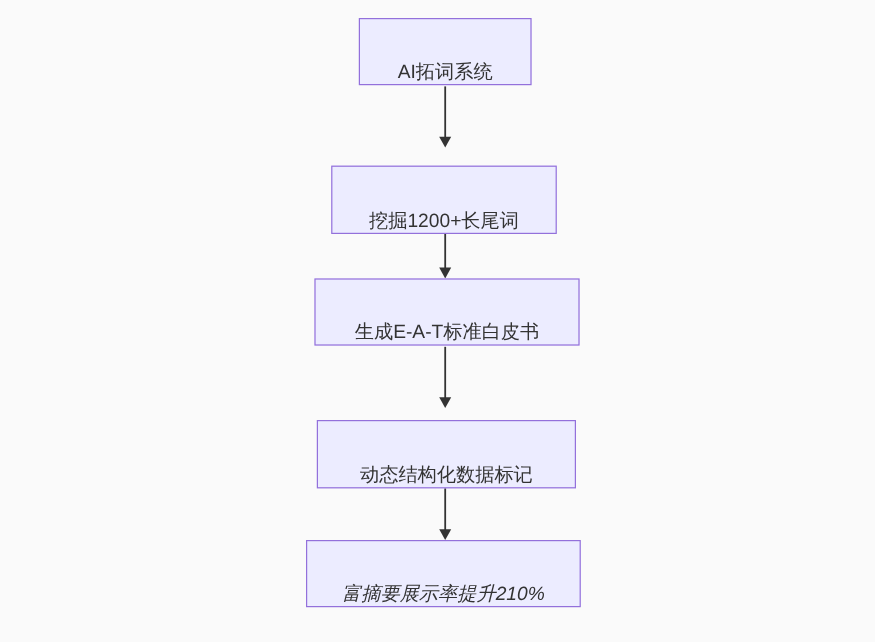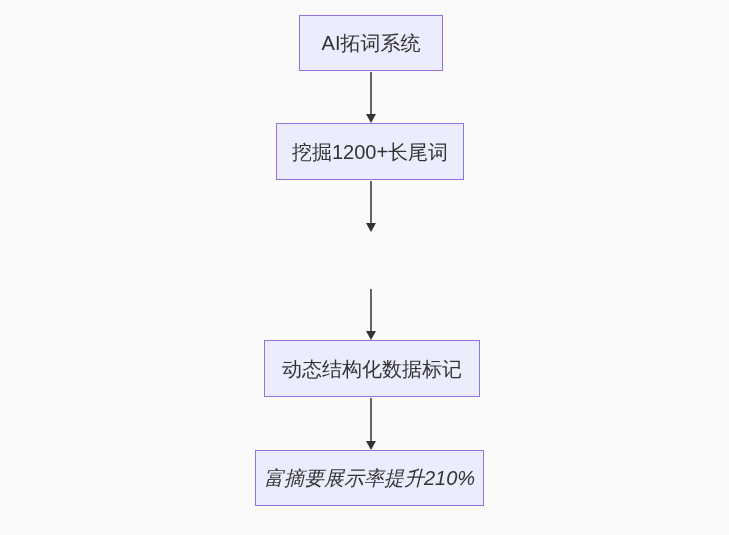--- a/index.html
+++ b/index.html
@@ -31,32 +31,32 @@
   .edge-head {
     fill: #333333;
     stroke: none;
   }
   .node {
     position: absolute;
     box-sizing: border-box;
     background: #ECECFF;
     border: 1px solid #9370DB;
     color: #333333;
-    font-size: 20px;
+    font-size: 16px;
     line-height: 1.2;
     display: flex;
-    align-items: center;
+    align-items: flex-end;
     justify-content: center;
     text-align: center;
     white-space: nowrap;
   }
   .node-1 { left: 299px; top: 15px;  width: 144px; height: 56px; }
-  .node-2 { left: 276px; top: 123px; width: 188px; height: 57px; }
+  .node-2 { left: 276px; top: 138px; width: 188px; height: 57px; }
   .node-3 { left: 262px; top: 232px; width: 221px; height: 56px; }
-  .node-4 { left: 264px; top: 340px; width: 216px; height: 57px; }
+  .node-4 { left: 264px; top: 350px; width: 216px; height: 57px; }
   .node-5 { left: 255px; top: 450px; width: 229px; height: 56px; font-style: italic; }
 </style>
 </head>
 <body>
 
 <div class="canvas">
 
   <svg class="arrows-svg" viewBox="0 0 729 535" xmlns="http://www.w3.org/2000/svg">
     <g>
       <line class="edge-line" x1="371" y1="72" x2="371" y2="115"></line>
@@ -77,20 +77,23 @@
   </svg>
 
   <div class="node node-1">
     <span>AI拓词系统</span>
   </div>
 
   <div class="node node-2">
     <span>挖掘1200+长尾词</span>
   </div>
 
+  <div class="node node-3">
+    <span>生成E-A-T标准白皮书</span>
+  </div>
 
   <div class="node node-4">
     <span>动态结构化数据标记</span>
   </div>
 
   <div class="node node-5">
     <span>富摘要展示率提升210%</span>
   </div>
 
 </div>

